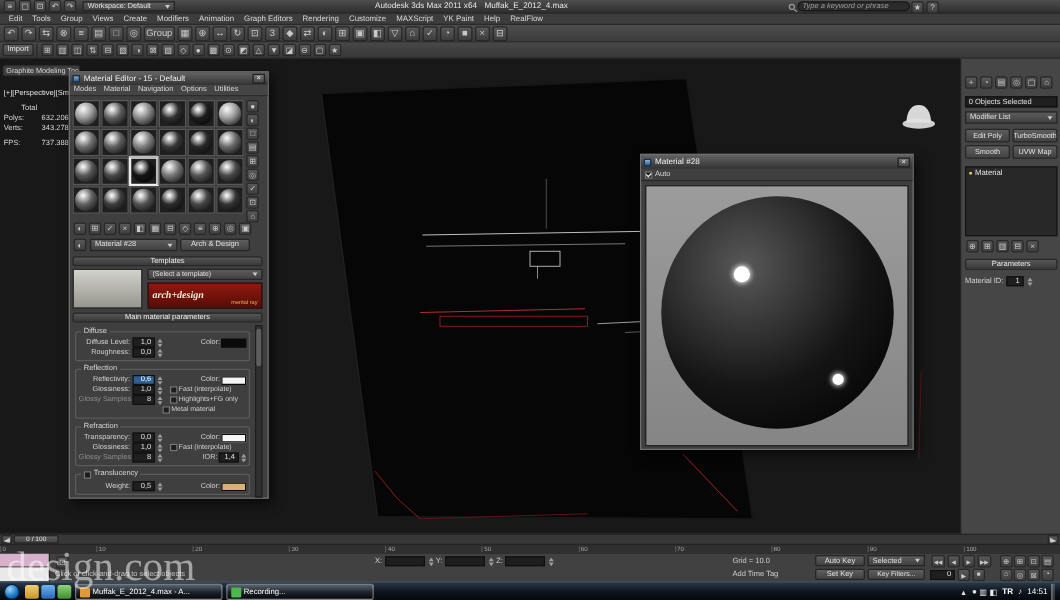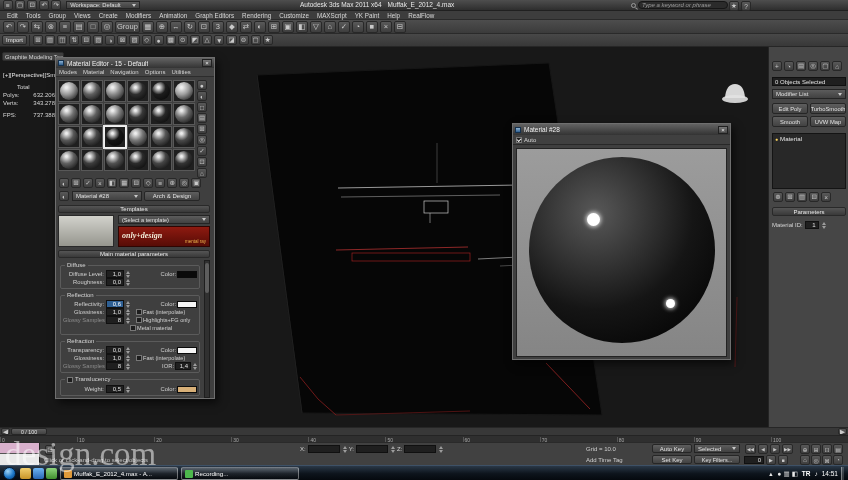--- a/index.html
+++ b/index.html
@@ -465,21 +465,21 @@
       </div>
 
       <div class="abs rollout" style="left:2px;top:128px;width:152px">Templates</div>
       <div class="abs" style="left:2px;top:138px;width:152px;height:32px">
         <div class="abs" style="left:0;top:0;width:56px;height:32px;background:linear-gradient(#d2d2cc,#96968e);border:1px solid #2a2a2a"></div>
         <div class="abs dd" style="left:60px;top:0;width:92px;height:9px">
           <span style="font-size:5.6px">(Select a template)</span>
             <span class="darr"></span>
         </div>
         <div class="brand abs" style="left:60px;top:11px;width:92px;height:21px">
-          <span class="bt">only+design</span>
+          <span class="bt">arch+design</span>
           <span class="bs">mental ray</span>
         </div>
       </div>
 
       <div class="abs rollout" style="left:2px;top:173px;width:152px">Main material parameters</div>
       <div class="abs" style="left:2px;top:183px;width:144px;height:138px;overflow:hidden">
 
         <div class="group" style="margin:5px 2px 0 2px">
           <span class="glabel">Diffuse</span>
           <div class="prow" style="margin-top:4px">

